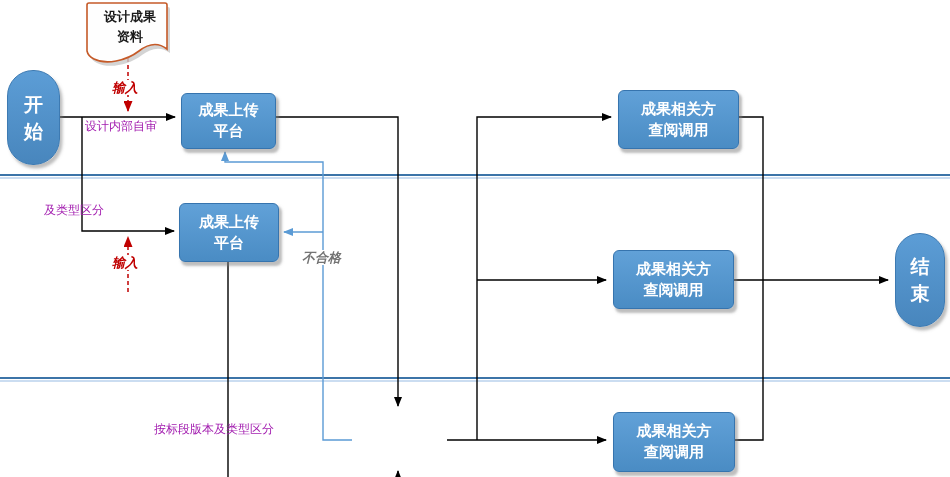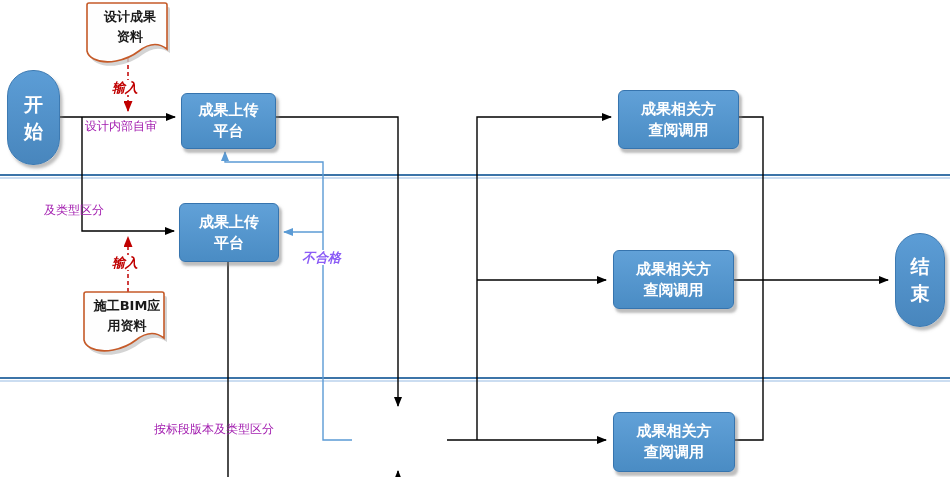--- a/index.html
+++ b/index.html
@@ -37,21 +37,21 @@
   .doc-shape svg{position:absolute;left:0;top:0;}
   .doc-label{
     position:absolute;left:0;top:6px;width:100%;text-align:center;
     font-size:13px;font-weight:700;color:#1a1a1a;line-height:20px;
     white-space:pre-line;
   }
   
   .elabel{position:absolute;z-index:4;font-size:12px;color:#a21caf;line-height:15px;white-space:pre-line;}
   .elabel.wbg{background:#fff;padding:0 2px;font-style:italic;}
   .elabel.red{color:#c00000;font-weight:bold;font-size:13px;}
-  .elabel.blue{color:#8b5cf6;font-weight:bold;font-size:13px;text-align:center;}
+  .elabel.blue{color:#737373;font-weight:bold;font-size:13px;text-align:center;}
   .elabel.center{text-align:center;}
 </style>
 </head>
 <body>
 
 <div id="canvas">
 
   <div class="lane-line" style="top:174px"></div>
   <div class="lane-line" style="top:377px"></div>
 
@@ -94,28 +94,20 @@
 
   <div class="doc-shape" style="left:84px;top:1px;width:92px;height:74px">
     <svg width="92" height="74">
       <path d="M8,6 H84 Q86,6 86,8 V52 C77,45 67,47 58,54 C45,64 25,68 13,62 Q7,59 6,54 Z" fill="#c9c9c9" opacity="0.8"></path>
       <path d="M5,2 H81 Q83,2 83,4 V48 C74,41 64,43 55,50 C42,60 22,64 10,58 Q4,55 3,50 V4 Q3,2 5,2 Z" fill="#fefefe" stroke="#c55a28" stroke-width="1.6"></path>
     </svg>
     <div class="doc-label">设计成果
 资料</div>
   </div>
 
-  <div class="doc-shape" style="left:81px;top:290px;width:92px;height:74px">
-    <svg width="92" height="74">
-      <path d="M8,6 H84 Q86,6 86,8 V52 C77,45 67,47 58,54 C45,64 25,68 13,62 Q7,59 6,54 Z" fill="#c9c9c9" opacity="0.8"></path>
-      <path d="M5,2 H81 Q83,2 83,4 V48 C74,41 64,43 55,50 C42,60 22,64 10,58 Q4,55 3,50 V4 Q3,2 5,2 Z" fill="#fefefe" stroke="#c55a28" stroke-width="1.6"></path>
-    </svg>
-    <div class="doc-label">施工BIM应
-用资料</div>
-  </div>
 
   <div class="node proc" style="left:181px;top:93px;width:93px;height:54px">成果上传
 平台</div>
   <div class="node proc" style="left:179px;top:203px;width:98px;height:57px">成果上传
 平台</div>
   <div class="node proc" style="left:618px;top:90px;width:119px;height:57px">成果相关方
 查阅调用</div>
   <div class="node proc" style="left:613px;top:250px;width:119px;height:57px">成果相关方
 查阅调用</div>
   <div class="node proc" style="left:613px;top:412px;width:120px;height:58px">成果相关方

